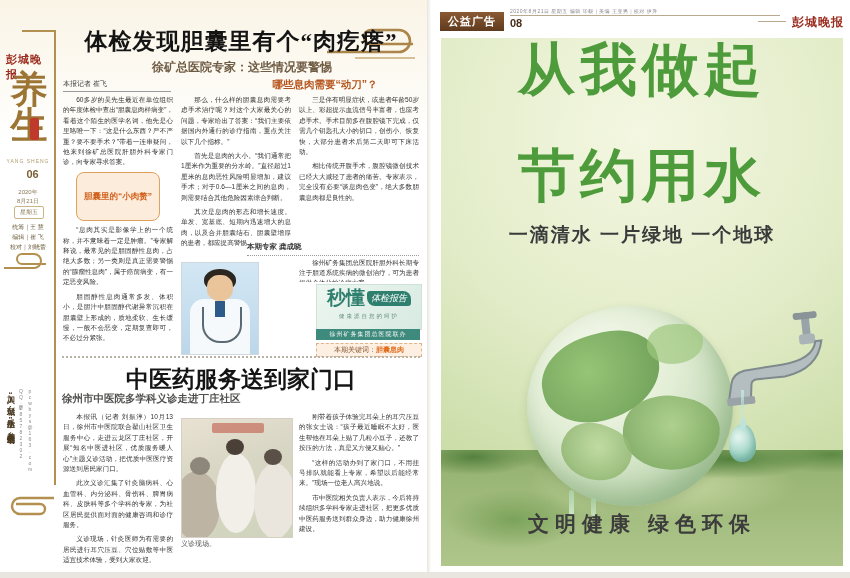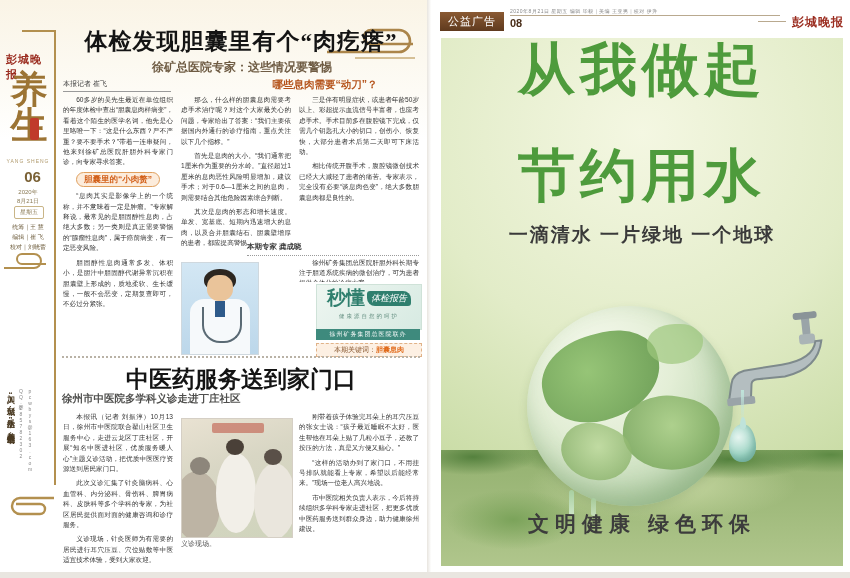--- a/index.html
+++ b/index.html
@@ -13,21 +13,21 @@
 
   .sidebar{position:absolute;left:0;top:0;width:58px;height:578px;}
   .sb-frame-v{position:absolute;left:54px;top:30px;width:2px;height:455px;background:#b3904f;}
   .sb-frame-h{position:absolute;left:22px;top:30px;width:34px;height:2px;background:#b3904f;}
   .sb-masthead{position:absolute;left:6px;top:52px;width:46px;font-family:"Liberation Serif",serif;
     font-weight:bold;font-size:11px;color:#9b2d20;letter-spacing:1px;}
   .sb-title{position:absolute;left:8px;top:72px;width:42px;text-align:center;
     font-family:"Liberation Serif",serif;font-weight:bold;color:#9c7434;font-size:37px;line-height:.98;}
   .sb-seal{position:absolute;left:30px;top:118px;width:9px;height:22px;background:#c03a2b;border-radius:2px;}
   .sb-pinyin{position:absolute;left:0;top:158px;width:56px;text-align:center;font-size:5px;color:#b09a6d;letter-spacing:1px;}
-  .sb-pageno{position:absolute;left:0;top:168px;width:65px;text-align:center;font-size:15px;font-weight:bold;color:#7a6135;}
+  .sb-pageno{position:absolute;left:0;top:168px;width:65px;text-align:center;font-size:11px;font-weight:bold;color:#7a6135;}
   .sb-date{position:absolute;left:0;top:188px;width:56px;text-align:center;font-size:6px;color:#8a7a55;line-height:1.5;}
   .sb-weekday{position:absolute;left:14px;top:206px;width:28px;text-align:center;font-size:6px;color:#8a7a55;
     border:1px solid #c9b587;padding:1px 0;border-radius:2px;}
   .sb-credits{position:absolute;left:0;top:222px;width:56px;text-align:center;font-size:6px;color:#6d5c3c;line-height:1.7;}
   .sb-credits p{margin:0;}
   .sb-scroll{position:absolute;left:2px;top:252px;}
   .sb-footer{position:absolute;left:4px;top:388px;height:150px;display:flex;gap:3px;}
   .v{writing-mode:vertical-rl;text-orientation:upright;}
   .sb-footer .vt{font-size:8px;font-weight:bold;color:#4a3a22;letter-spacing:1px;}
   .sb-footer .vc{font-size:5px;color:#8a8a8a;letter-spacing:0;}
@@ -44,21 +44,21 @@
     font-size:10.5px;font-weight:bold;color:#b5541c;}
 
   .col{position:absolute;top:95px;font-size:6.6px;line-height:1.58;color:#333;text-align:justify;overflow:hidden;}
   .col p{margin:0 0 4px 0;text-indent:2em;}
   .col1{left:63px;width:110px;height:252px;}
   .col2{left:181px;width:110px;height:165px;}
   .col3{left:299px;width:120px;height:145px;}
   .col3b{left:299px;top:258px;width:120px;height:24px;position:absolute;font-size:6.6px;line-height:1.55;
     color:#333;text-align:justify;overflow:hidden;}
   .col3b p{margin:0;text-indent:2em;}
-  .subhead-box{display:block;margin:4px auto;padding:0 7px;width:max-content;max-width:100px;
+  .subhead-box{display:block;margin:4px auto;padding:17px 7px;width:max-content;max-width:100px;
     border:1px solid #e0a05e;border-radius:8px;background:#fcecdc;color:#d2601a;
     font-size:8.5px;font-weight:bold;text-indent:0;}
 
   .doctor-photo{position:absolute;left:181px;top:262px;width:76px;height:91px;background:
     linear-gradient(180deg,#d3e7f4,#bcd7ea);overflow:hidden;border:1px solid #cfd8de;}
   .d-hair{position:absolute;left:22px;top:6px;width:32px;height:22px;background:#2c2620;border-radius:50% 50% 45% 45%;}
   .d-face{position:absolute;left:25px;top:12px;width:26px;height:26px;background:#eac49a;border-radius:45%;}
   .d-coat{position:absolute;left:8px;top:36px;width:60px;height:60px;background:#f6f9fb;border-radius:14px 14px 0 0;}
   .d-collar{position:absolute;left:33px;top:38px;width:10px;height:16px;background:#2e5a8a;}
   .d-steth{position:absolute;left:20px;top:44px;width:36px;height:34px;border:2px solid #5a6a74;border-top:none;border-radius:0 0 18px 18px;}
@@ -94,21 +94,21 @@
   .gp-h1{left:8px;top:38px;width:20px;height:18px;background:#8d867b;}
   .gp-h2{left:44px;top:20px;width:18px;height:16px;background:#4a4038;}
   .gp-h3{left:82px;top:30px;width:18px;height:16px;background:#5a5048;}
   .gp-red{left:30px;top:4px;width:52px;height:10px;background:#c05a4a;border-radius:2px;opacity:.6;}
   .photo-caption{position:absolute;left:181px;top:539px;width:110px;font-size:7px;color:#555;}
 
   
   .page-right{left:434px;width:416px;background:#ffffff;}
   .rp-header{position:absolute;left:6px;top:8px;right:6px;height:26px;}
   .rp-chip{position:absolute;left:0;top:4px;width:64px;height:19px;background:linear-gradient(180deg,#8a5a33,#5f3a1e);
-    color:#fff;font-weight:normal;font-size:11px;text-align:center;line-height:19px;letter-spacing:1px;}
+    color:#fff;font-weight:bold;font-size:11px;text-align:center;line-height:19px;letter-spacing:1px;}
   .rp-pageno{position:absolute;left:70px;top:9px;font-size:11px;font-weight:bold;color:#4a2f1a;}
   .rp-meta{position:absolute;left:70px;top:0px;font-size:5px;color:#8a8a8a;letter-spacing:.5px;}
   .rp-rule{position:absolute;left:70px;top:7px;width:270px;border-top:1px solid #b9a98f;}
   .rp-masthead{position:absolute;right:0;top:6px;font-family:"Liberation Serif",serif;font-weight:bold;
     font-size:12px;color:#9b2d20;letter-spacing:1px;}
   .rp-rule2{position:absolute;right:58px;top:13px;width:28px;border-top:1px solid #b9a98f;}
 
   .poster{position:absolute;left:7px;top:38px;width:402px;height:528px;overflow:hidden;
     background:radial-gradient(120% 90% at 50% 18%,#f4f7e2 0%,#e2ecc8 45%,#cbdda8 78%,#bcd49a 100%);}
   .po-line{width:100%;text-align:center;font-weight:bold;color:#4e9b3c;

